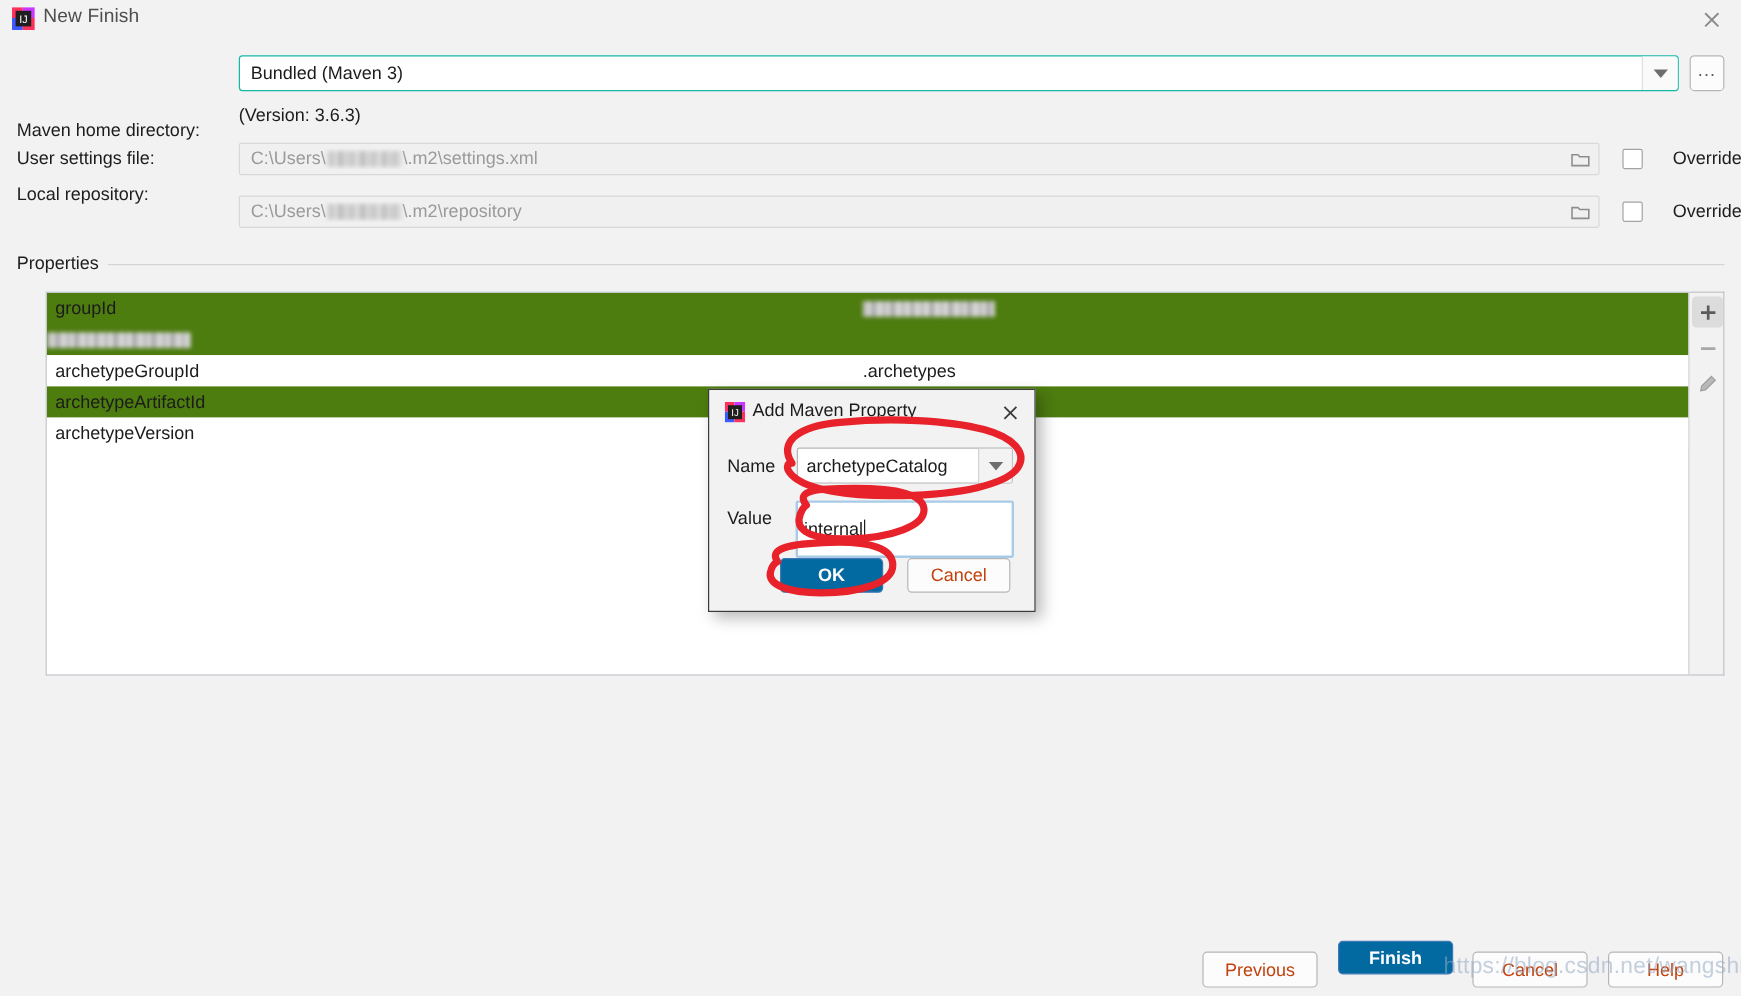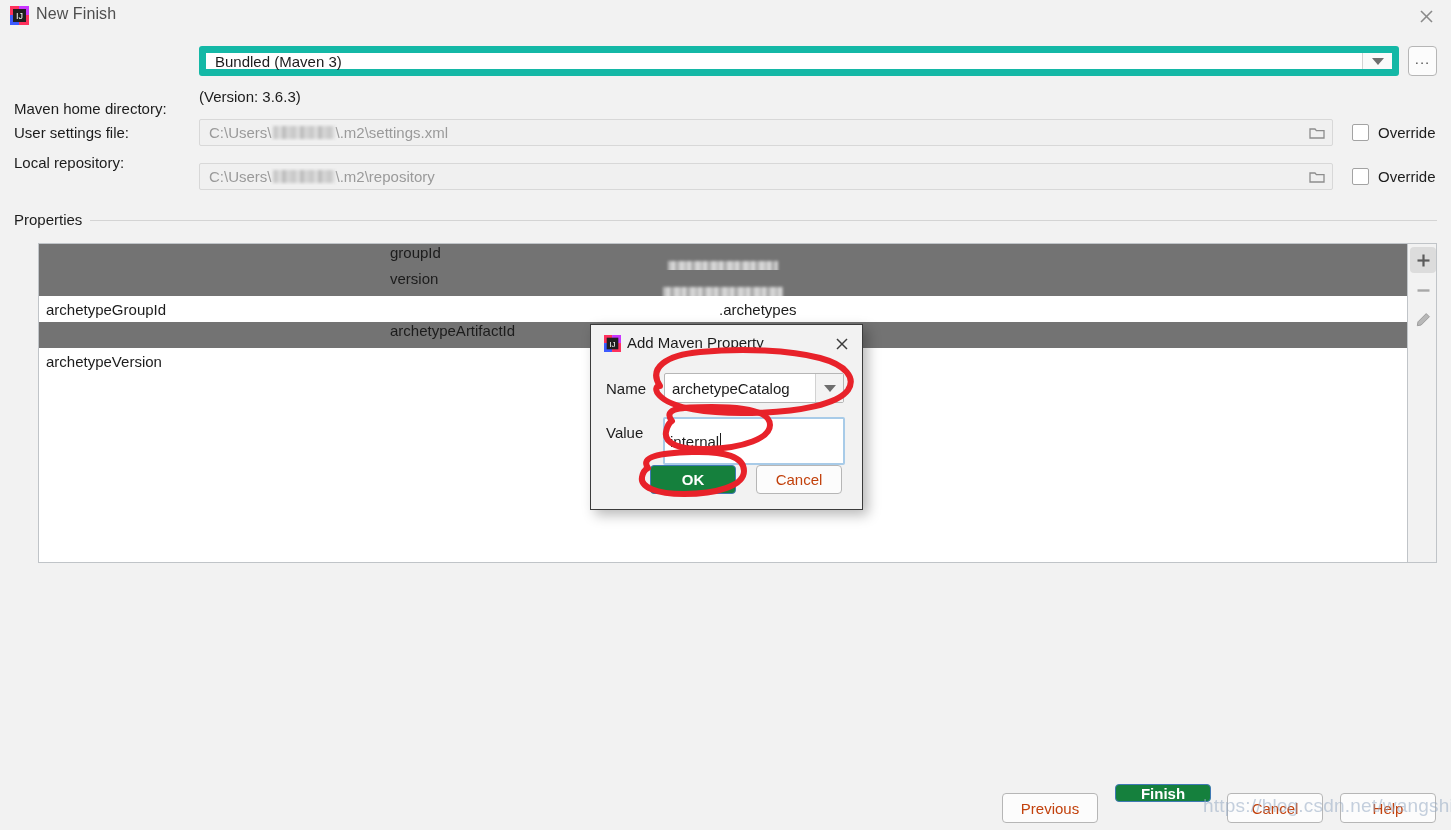--- a/index.html
+++ b/index.html
@@ -20,21 +20,21 @@
   }
   .win-close {
     position: absolute; right: 12px; top: 4px; width: 26px; height: 24px;
     display: flex; align-items: center; justify-content: center; cursor: pointer;
   }
 
   
   .lbl { position: absolute; font-size: 15px; color: #1c1c1c; white-space: nowrap; }
 
   .combo {
-    position: absolute; background: #fff; border: 7px solid #14b8a6;
+    position: absolute; background: #fff; border: 1px solid #14b8a6;
     border-radius: 3px; display: flex; align-items: center;
   }
   .combo .val { flex: 1; padding-left: 9px; font-size: 15px; color: #1c1c1c; white-space: nowrap; overflow: hidden; }
   .combo .arrowbox {
     width: 30px; align-self: stretch; border-left: 1px solid #d2d2d2;
     display: flex; align-items: center; justify-content: center; background: #fafafa;
     border-radius: 0 2px 2px 0; cursor: pointer;
   }
   .tri-down { width: 0; height: 0; border-left: 6px solid transparent; border-right: 6px solid transparent; border-top: 7px solid #6e6e6e; }
 
@@ -49,54 +49,54 @@
     display: flex; align-items: center;
   }
   .readonly-field .txt { flex: 1; padding-left: 9px; font-size: 15px; color: #9a9a9a; white-space: nowrap; overflow: hidden; display: flex; align-items: center; }
   .blurred {
     display: inline-block; width: 62px; height: 13px; margin: 0 1px;
     background: repeating-linear-gradient(90deg,#c9c9c9 0 5px,#dcdcdc 5px 9px,#bdbdbd 9px 13px,#d4d4d4 13px 18px);
     filter: blur(1.6px); vertical-align: middle;
   }
   .folder-btn { width: 30px; align-self: stretch; display: flex; align-items: center; justify-content: center; cursor: pointer; }
 
-  .chk-wrap { position: absolute; display: flex; align-items: flex-start; cursor: pointer; }
+  .chk-wrap { position: absolute; display: flex; align-items: flex-start; cursor: pointer; gap: 16px; }
   .chkbox { width: 17px; height: 17px; border: 1px solid #a3a3a3; background: #fff; border-radius: 2px; }
   .chk-lbl { margin-left: 9px; font-size: 15px; color: #1c1c1c; white-space: nowrap; }
 
   
   .grp-title { position: absolute; left: 14px; top: 211px; font-size: 15px; color: #1c1c1c; background: #f2f2f2; padding-right: 8px; z-index: 2; }
   .grp-line { position: absolute; left: 14px; top: 220px; width: 1423px; height: 1px; background: #d4d4d4; }
 
   .table-panel {
     position: absolute; left: 38px; top: 243px; width: 1370px; height: 320px;
     background: #fff; border: 1px solid #c0c4c8; overflow: hidden;
   }
   .prow { position: relative; height: 26px; display: flex; align-items: center; }
-  .prow.odd { background: #737373; flex-direction: column; }
+  .prow.odd { background: #4d7c0f; }
   .prow.even { background: #ffffff; }
   .pname { width: 680px; padding-left: 7px; font-size: 15px; color: #1c1c1c; white-space: nowrap; }
   .pval { flex: 1; font-size: 15px; color: #1c1c1c; white-space: nowrap; display: flex; align-items: center; }
   .blur-v { display: inline-block; height: 13px; filter: blur(1.7px);
     background: repeating-linear-gradient(90deg,#bfbfbf 0 4px,#dedede 4px 7px,#a9a9a9 7px 11px,#d6d6d6 11px 16px); }
 
   .side-tools {
     position: absolute; left: 1408px; top: 243px; width: 29px; height: 320px;
     background: #f2f2f2; border-top: 1px solid #c0c4c8; border-right: 1px solid #c0c4c8; border-bottom: 1px solid #c0c4c8;
   }
   .tool { position: absolute; left: 2px; width: 26px; height: 26px; display: flex; align-items: center; justify-content: center; cursor: pointer; }
   .tool.hover { background: #dcdcdc; border-radius: 4px; }
 
   
   .btn {
     position: absolute; background: #fcfcfc; border: 1px solid #b6b6b6; border-radius: 4px;
     display: flex; align-items: center; justify-content: center;
     font-size: 15px; color: #c2410c; cursor: pointer;
   }
-  .btn.primary { background: #15803d; border: 1px solid #3f79b4; color: #fff; font-weight: bold; }
+  .btn.primary { background: #0369a1; border: 1px solid #3f79b4; color: #fff; font-weight: bold; }
 
   .watermark {
     position: absolute; left: 1203px; top: 795px; font-size: 19px;
     color: rgba(150,170,195,0.55); white-space: nowrap; letter-spacing: .2px;
   }
 
   
   .dlg {
     position: absolute; left: 590px; top: 324px; width: 273px; height: 186px;
     background: #f2f2f2; border: 1px solid #3b3b3b;
@@ -198,21 +198,20 @@
   <div class="grp-title">Properties</div>
 
   <div class="table-panel">
     <div class="prow odd">
       <span class="pname">groupId</span>
       <span class="pval">
           <span class="blur-v" style="width:110px"></span>
         </span>
     </div>
     <div class="prow odd">
-      <span class="pname">version</span>
       <span class="pval">
           <span class="blur-v" style="width:120px"></span>
         </span>
     </div>
     <div class="prow even">
       <span class="pname">archetypeGroupId</span>
       <span class="pval">.archetypes</span>
     </div>
     <div class="prow odd">
       <span class="pname">archetypeArtifactId</span>
@@ -237,21 +236,21 @@
       </svg>
     </span>
     <span class="tool" style="top:63px;">
       <svg width="16" height="16" viewBox="0 0 16 16">
         <path d="M11.2 1.6l3.2 3.2-8.2 8.2-3.9.7.7-3.9z" fill="#b8b8b8" stroke="#9d9d9d" stroke-width="1"></path>
       </svg>
     </span>
   </div>
 
   <div class="btn" style="left:1002px; top:793px; width:96px; height:30px;">Previous</div>
-  <div class="btn primary" style="left:1115px; top:784px; width:96px; height:18px;">Finish</div>
+  <div class="btn primary" style="left:1115px; top:784px; width:96px; height:28px;">Finish</div>
   <div class="btn" style="left:1227px; top:793px; width:96px; height:30px;">Cancel</div>
   <div class="btn" style="left:1340px; top:793px; width:96px; height:30px;">Help</div>
   <div class="watermark">https://blog.csdn.net/wangshiblog</div>
 
   <div class="dlg">
     <span class="dlg-icon">
       <svg width="17" height="17" viewBox="0 0 19 19">
         <rect x="0" y="0" width="9" height="9" fill="#fe315d"></rect>
         <rect x="9" y="0" width="10" height="9" fill="#c936ff"></rect>
         <rect x="0" y="9" width="9" height="10" fill="#3d5afe"></rect>

